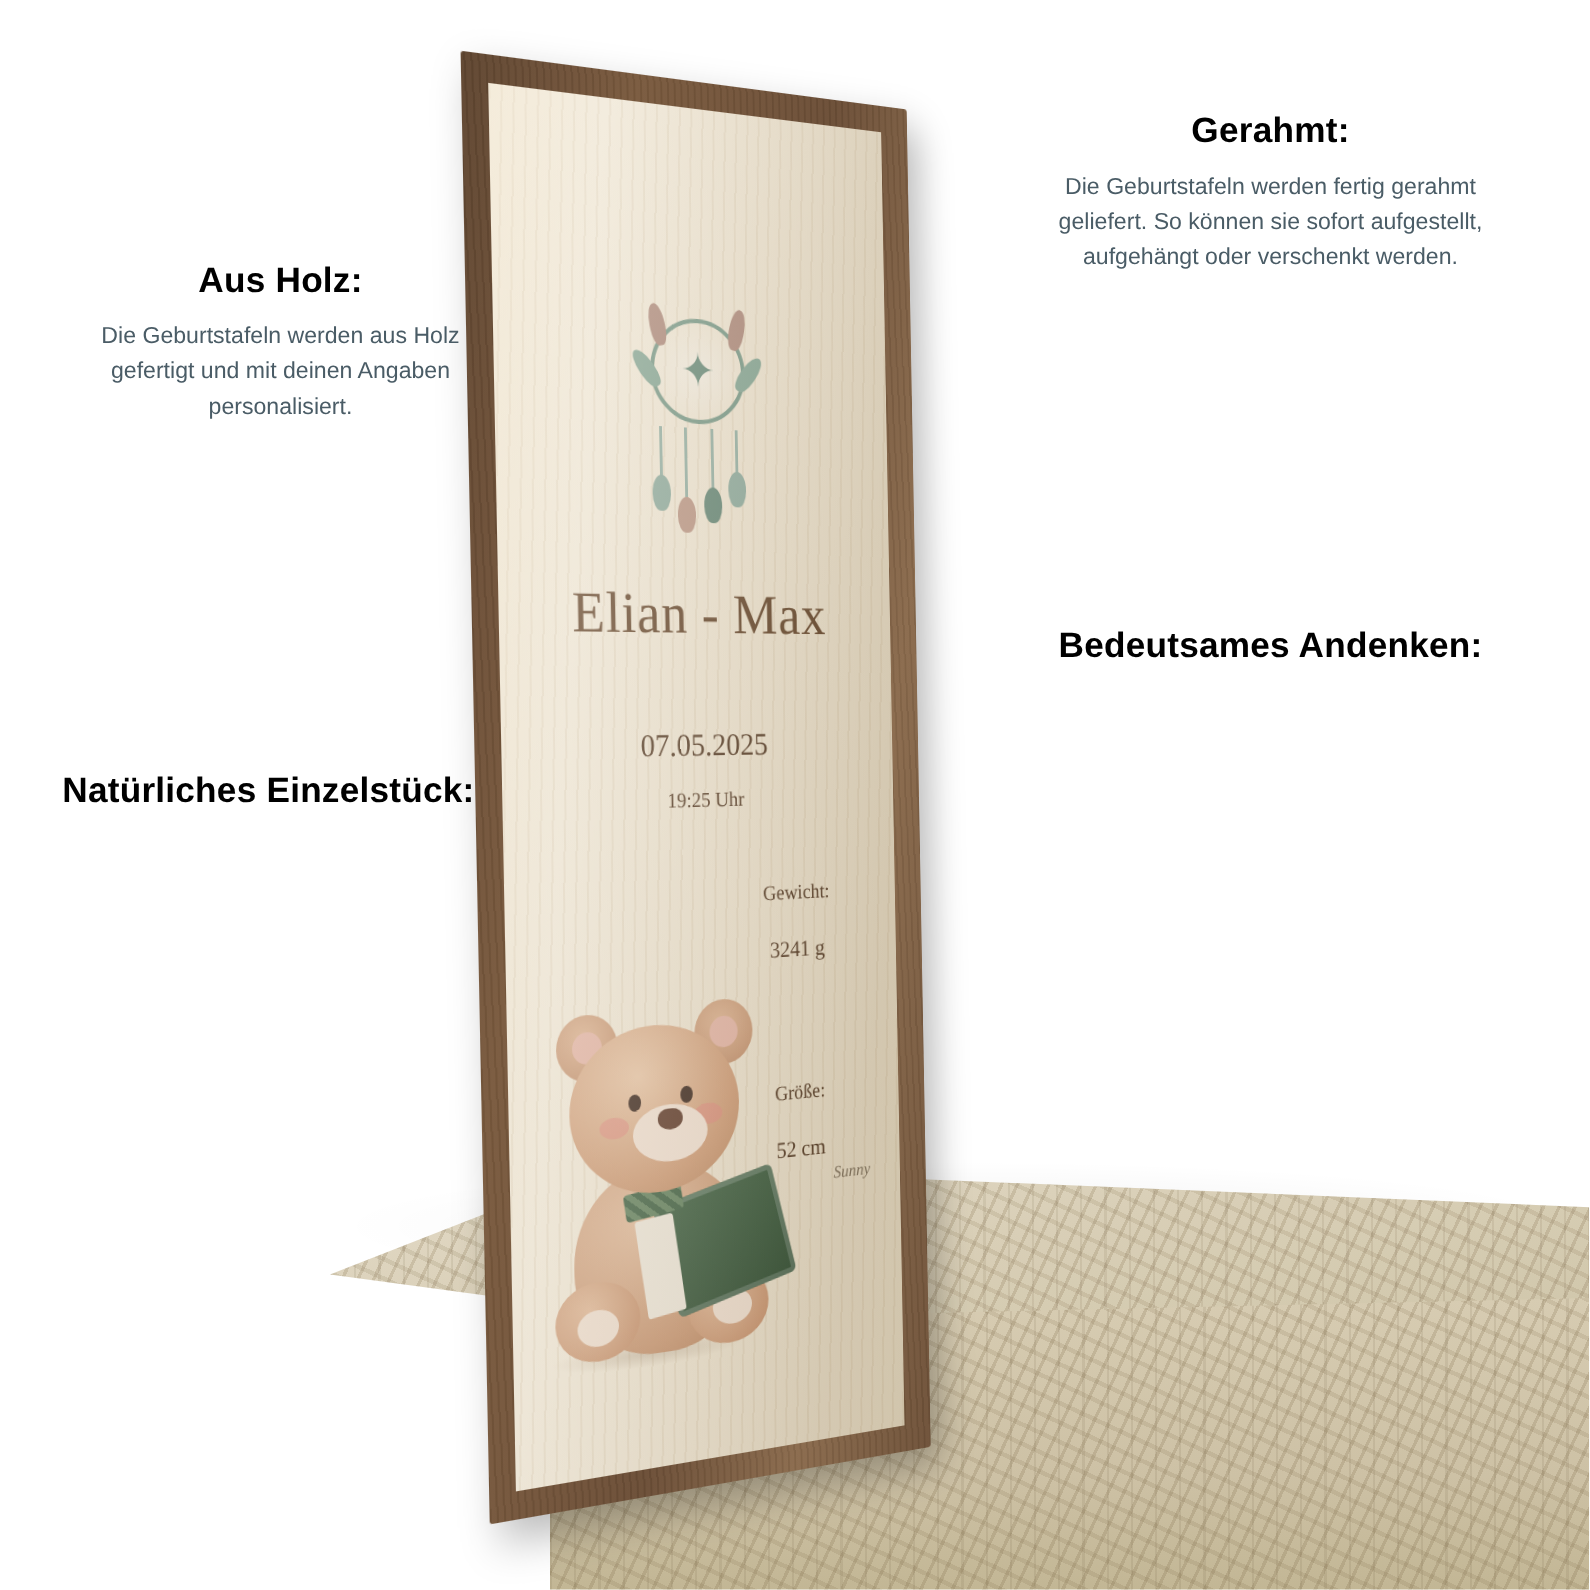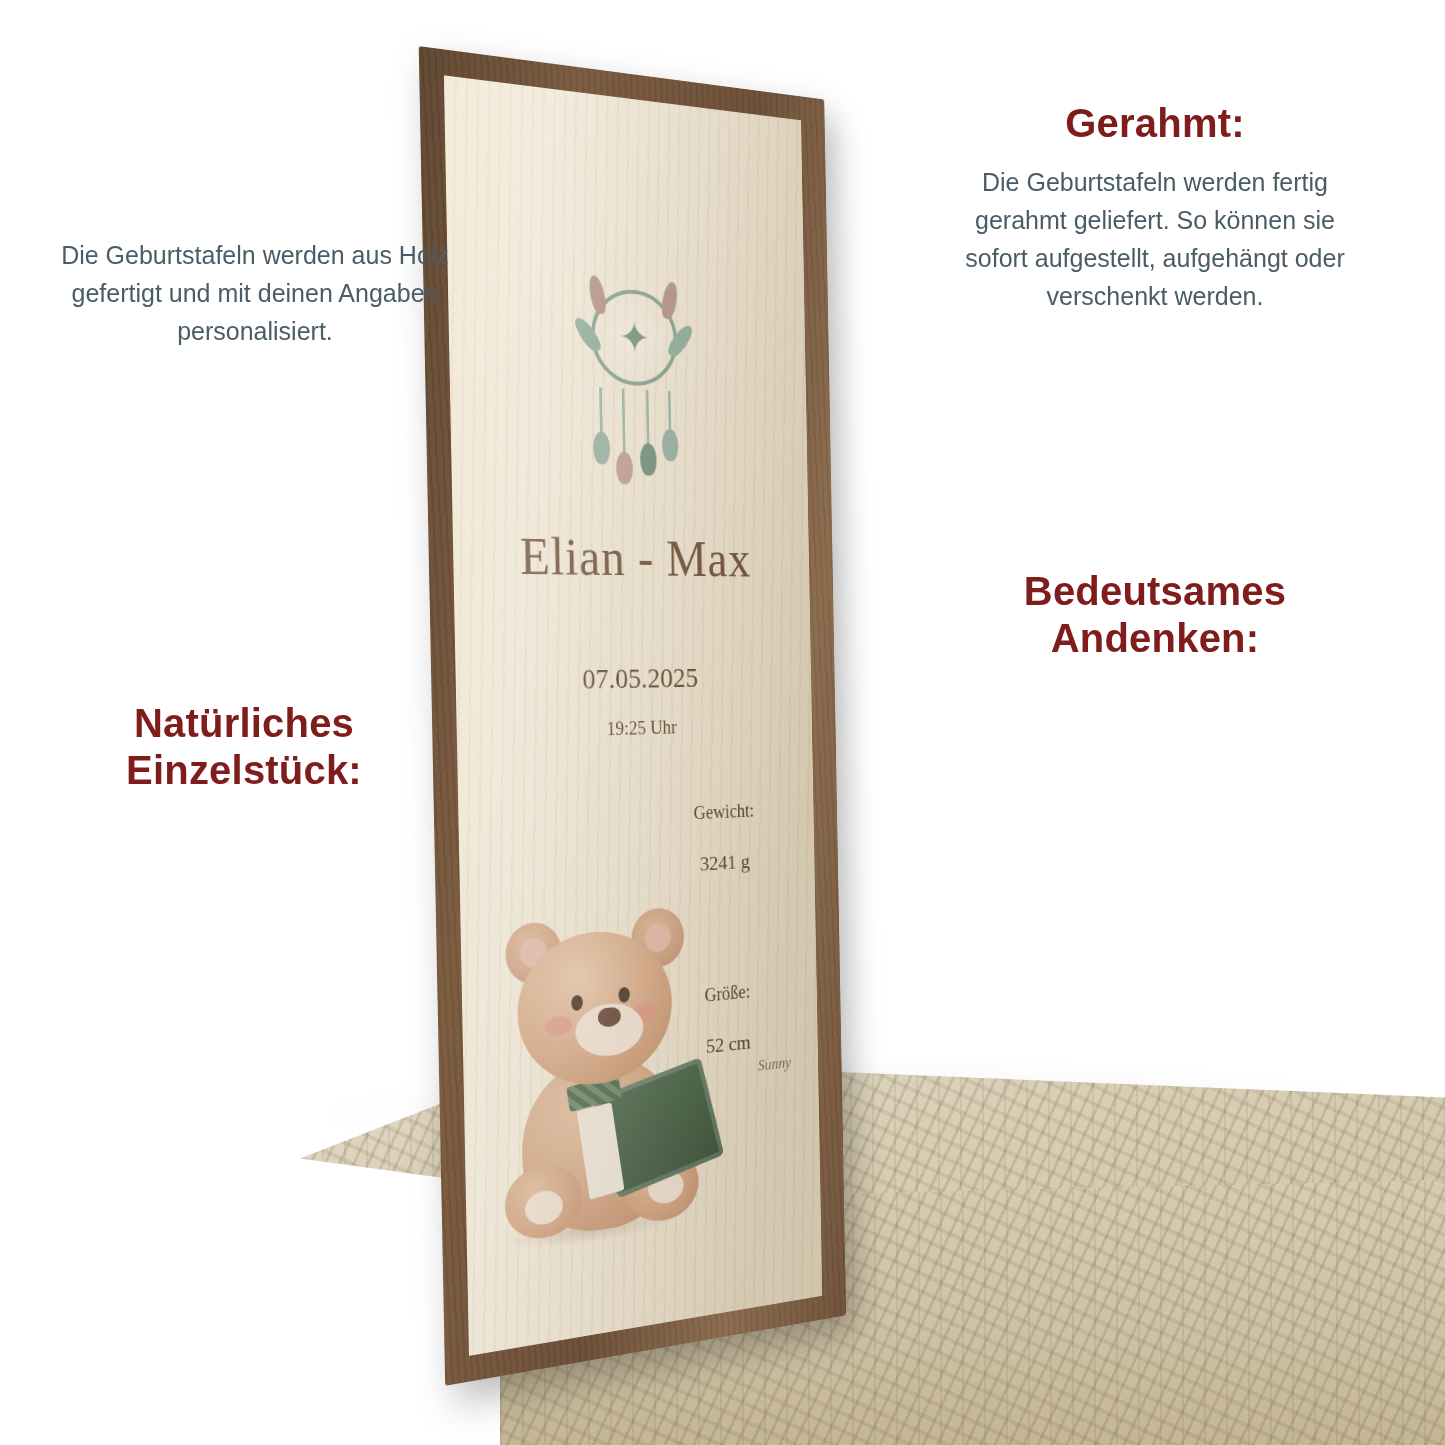--- a/index.html
+++ b/index.html
@@ -10,29 +10,29 @@
     color:#3b4a52;
     overflow:hidden;
     position:relative;
   }
   .stage{position:absolute;inset:0;}
 
   
   .feature{position:absolute;text-align:center;}
   .feature h3{
     margin:0 0 16px 0;
-    font-size:40px;
+    font-size:32px;
     font-weight:bold;
     line-height:1.18;
-    color:#7f1d1d;
+    color:#000000;
     letter-spacing:.2px;
   }
   .feature p{
     margin:0;
-    font-size:25px;
+    font-size:21px;
     line-height:1.52;
     color:#4a5c66;
   }
 
   #f-holz{left:60px;top:236px;width:390px;}
   #f-natur{left:44px;top:700px;width:400px;}
   #f-gerahmt{left:945px;top:100px;width:420px;}
   #f-andenken{left:930px;top:568px;width:450px;}
 
   
@@ -298,20 +298,21 @@
           <div class="nose"></div>
           <div class="eye e1"></div>
           <div class="eye e2"></div>
         </div>
 
       </div>
     </div>
   </div>
 
   <div class="feature" id="f-holz">
+    <h3>Aus Holz:</h3>
     <p>Die Geburtstafeln werden aus Holz gefertigt und mit deinen Angaben personalisiert.</p>
   </div>
 
   <div class="feature" id="f-natur">
     <h3>Natürliches Einzelstück:</h3>
   </div>
 
   <div class="feature" id="f-gerahmt">
     <h3>Gerahmt:</h3>
     <p>Die Geburtstafeln werden fertig gerahmt geliefert. So können sie sofort aufgestellt, aufgehängt oder verschenkt werden.</p>

